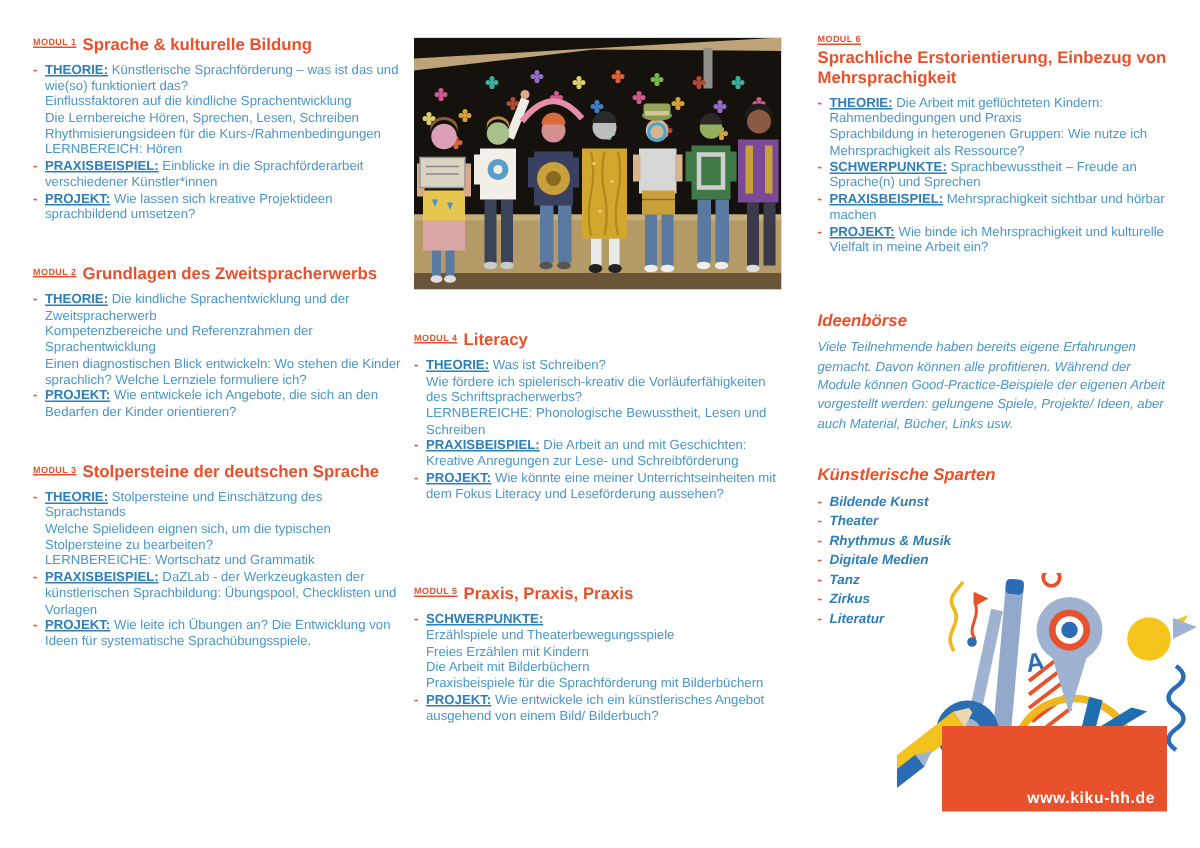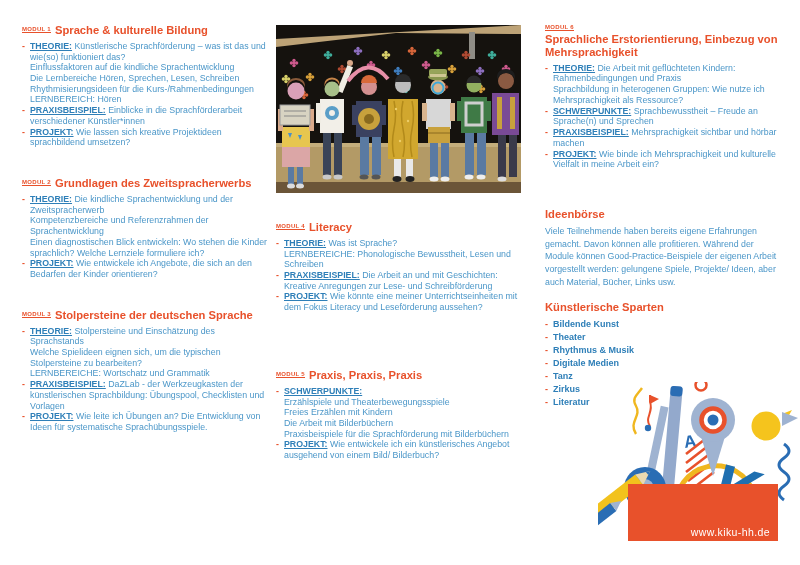--- a/index.html
+++ b/index.html
@@ -25,29 +25,29 @@
   .module-label { font-size:6px; font-weight:bold; color:#e8512b; text-decoration:underline; letter-spacing:0.3px; }
   h2 .module-label { margin-right:4px; vertical-align:3px; }
   .module-label.block { display:block; margin:0 0 3px 0; }
 
   .entry { font-size:8.8px; line-height:1.22; color:#4a96c8; margin:0; padding-left:8px; position:relative; }
   .dash { position:absolute; left:0; top:0; color:#e8512b; font-weight:bold; }
   .lead { font-weight:bold; color:#2e7fb8;text-decoration:underline; }
 
   
   .side-section h2 { font-size:11.2px; font-weight:bold; color:#e8512b; margin:0 0 5px 0; }
-  .ideen { margin-top:38px; }
+  .ideen { margin-top:38px;font-style:italic; }
   .idea-text { font-size:8.8px; line-height:1.45; color:#4a96c8; margin:0; }
-  .sparten-sec { margin-top:12px; }
+  .sparten-sec { margin-top:22px;font-style:italic; }
   .sparte { font-size:9px; font-weight:bold; color:#2e7fb8; line-height:13px; padding-left:8px; position:relative; }
   .sparte .dash { font-weight:bold; }
 
   
   .artwork { position:absolute; left:598px; top:382px; width:200px; height:166px; }
-  .website { position:absolute; right:28px; bottom:10px; color:#ffffff; font-weight:normal; font-size:10.5px; letter-spacing:0.4px; }
+  .website { position:absolute; right:28px; bottom:10px; color:#ffffff; font-weight:bold; font-size:10.5px; letter-spacing:0.4px; }
 </style>
 </head>
 <body>
 
 <div class="page">
 
   <div id="col-left" class="col">
       <section class="module label-inline">
         <h2 class="module-title"><span class="module-label">MODUL 1</span><span class="module-title-text">Sprache &amp; kulturelle Bildung</span></h2>
         <p class="entry"><span class="dash">-</span><b class="lead">THEORIE:</b> <span class="txt">Künstlerische Sprachförderung – was ist das und wie(so) funktioniert das?</span></p>
@@ -214,21 +214,22 @@
               <rect x="234" y="72" width="5" height="32" fill="#c8a13c"></rect>
             <circle cx="230" cy="56" r="8" fill="#8a5a42"></circle>
             <path d="M221,56 a9,8 0 0 1 18,0 l0,-5 a9,7 0 0 0 -18,0 z" fill="#1d1d1d"></path>
           </g>
         </g>
       </svg>
     </div>
     <div id="mid-modules">
         <section class="module label-inline">
           <h2 class="module-title"><span class="module-label">MODUL 4</span><span class="module-title-text">Literacy</span></h2>
-          <p class="entry"><span class="dash">-</span><b class="lead">THEORIE:</b> <span class="txt">Was ist Sprache?</span></p>
+          <p class="entry"><span class="dash">-</span><b class="lead">THEORIE:</b> <span class="txt">Was ist Schreiben?</span></p>
+          <p class="entry cont"><span class="txt">Wie fördere ich spielerisch-kreativ die Vorläuferfähigkeiten des Schriftspracherwerbs?</span></p>
           <p class="entry cont"><span class="txt">LERNBEREICHE: Phonologische Bewusstheit, Lesen und Schreiben</span></p>
           <p class="entry"><span class="dash">-</span><b class="lead">PRAXISBEISPIEL:</b> <span class="txt">Die Arbeit an und mit Geschichten: Kreative Anregungen zur Lese- und Schreibförderung</span></p>
           <p class="entry"><span class="dash">-</span><b class="lead">PROJEKT:</b> <span class="txt">Wie könnte eine meiner Unterrichtseinheiten mit dem Fokus Literacy und Leseförderung aussehen?</span></p>
         </section>
         <section class="module label-inline">
           <h2 class="module-title"><span class="module-label">MODUL 5</span><span class="module-title-text">Praxis, Praxis, Praxis</span></h2>
           <p class="entry"><span class="dash">-</span><b class="lead">SCHWERPUNKTE:</b> <span class="txt"></span></p>
           <p class="entry cont"><span class="txt">Erzählspiele und Theaterbewegungsspiele</span></p>
           <p class="entry cont"><span class="txt">Freies Erzählen mit Kindern</span></p>
           <p class="entry cont"><span class="txt">Die Arbeit mit Bilderbüchern</span></p>

